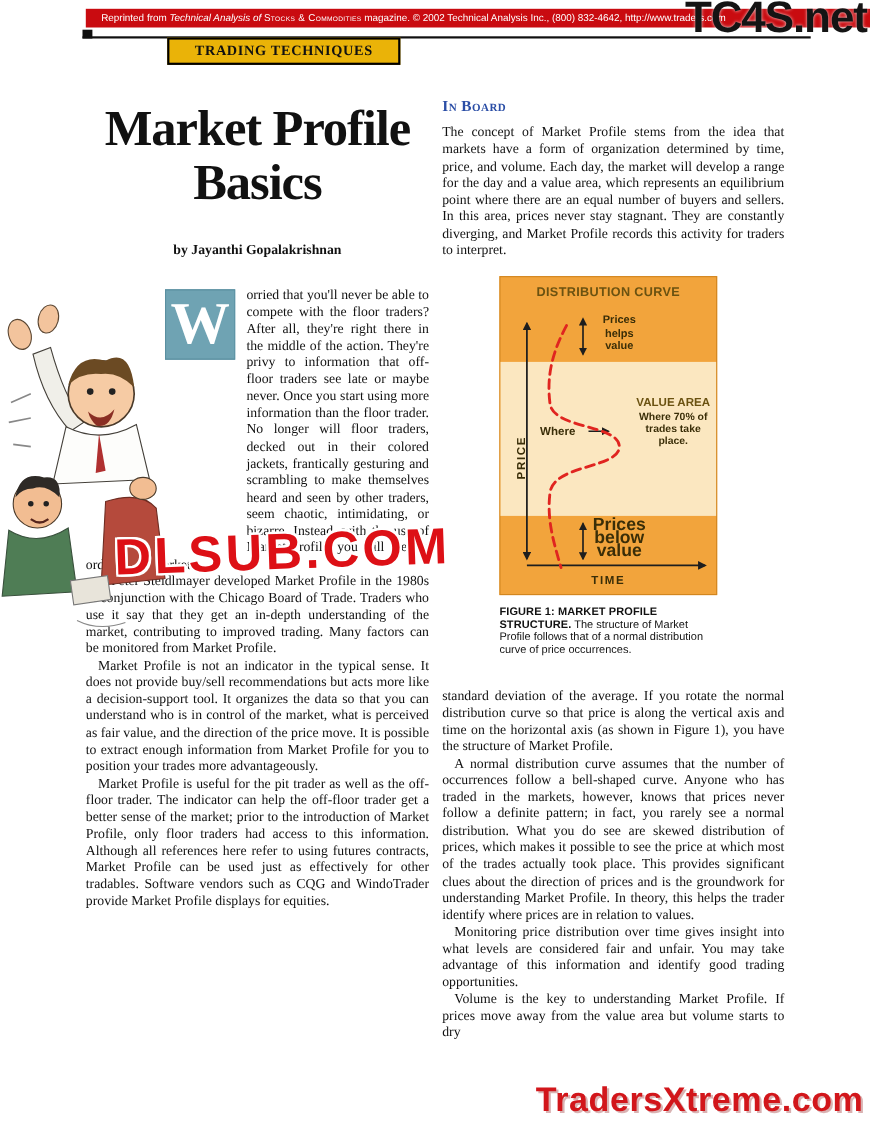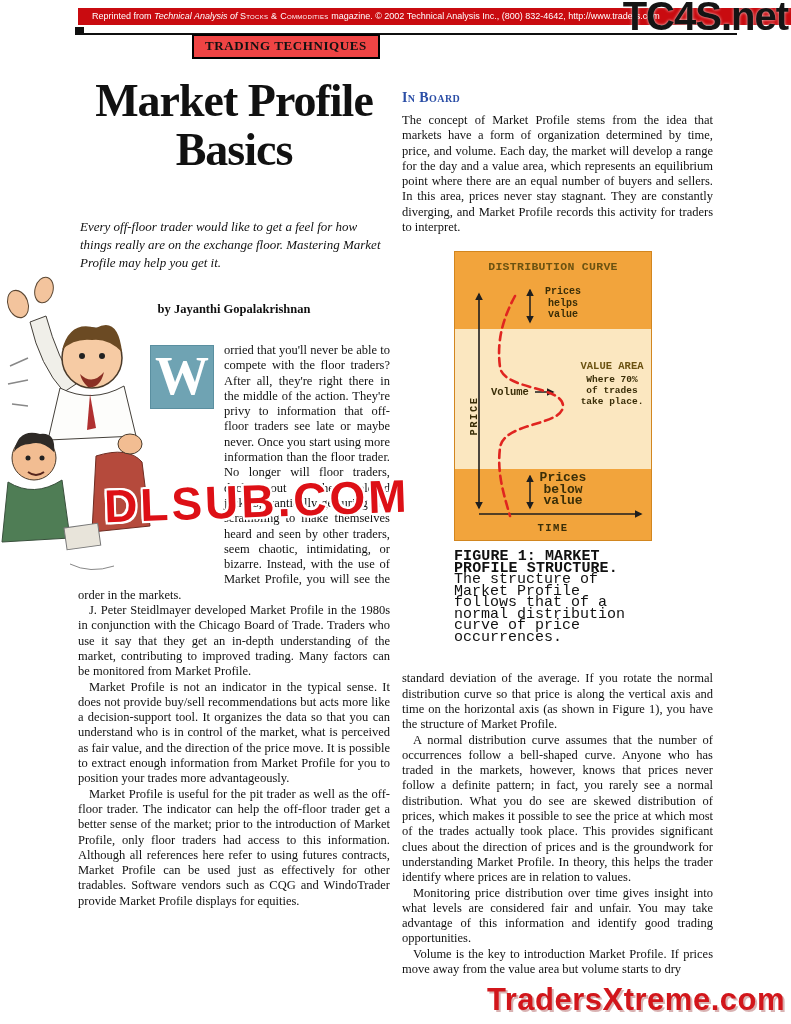--- a/index.html
+++ b/index.html
@@ -23,27 +23,27 @@
     position:absolute; top:-6px; right:3px; z-index:20;
     font-family:"Liberation Sans", sans-serif; font-weight:bold;
     font-size:40px; letter-spacing:-1px; color:#141414;
     text-shadow:0 0 3px rgba(255,255,255,.85);
   }
 
   .rule { position:absolute; left:75px; top:33px; width:662px; height:2px; background:#0f0f0f; }
   .rule-notch { position:absolute; left:75px; top:27px; width:9px; height:8px; background:#0f0f0f; }
 
   .section-box {
-    position:absolute; left:152px; top:34px; background:#ef4444;
-    border:2px solid #000; padding:2px 11px 3px;
-    font-weight:bold; font-size:13px; letter-spacing:.6px;margin-left:40px;
-  }
-
-  
-  .col-left  { position:absolute; left:78px;  top:76px; width:312px; }
+    position:absolute; left:152px; top:34px; background:#eab308;
+    border:2px solid #000; padding:2px 23px 3px;
+    font-weight:bold; font-size:13px; letter-spacing:.6px;
+  }
+
+  
+  .col-left  { position:absolute; left:78px;  top:92px; width:312px; }
   .col-right { position:absolute; left:402px; top:90px; width:311px; }
 
   .title { margin:0; text-align:center; font-weight:bold; font-size:46px; line-height:49px; letter-spacing:-1px; }
   .lede  { margin:44px 2px 0; font-style:italic; font-size:13px; line-height:18px; }
   .byline{ margin-top:30px; text-align:center; font-weight:bold; font-size:12.5px; }
 
   .article-body { position:relative; margin-top:26px; font-size:12.5px; line-height:15.3px; text-align:justify; }
   .article-body p { margin:0; }
   .p-indent { text-indent:11px; }
   .illu-spacer { float:left; width:146px; height:234px; }
@@ -59,42 +59,42 @@
 
   
   .in-theory {
     margin:0 0 7px; color:#2b4ea6; font-weight:bold; font-size:14px;
     font-variant:small-caps; letter-spacing:.4px;
   }
   .col-right p { margin:0; font-size:12.5px; line-height:15.3px; text-align:justify; }
   .after-fig { margin-top:28px !important; }
 
   
-  .figure-wrap { margin:16px 0 0 52px; width:226px; font-family:Liberation Mono, monospace; }
+  .figure-wrap { margin:16px 0 0 52px; width:226px; font-family:Liberation Sans, sans-serif; }
   .chart {
     position:relative; width:196px; height:288px;
     background:#f2a43c; border:1px solid #d2861f;
   }
   .band-inner { position:absolute; left:0; top:77px; width:100%; height:140px; background:#fbe7c0; }
   .chart-title {
     position:absolute; top:8px; left:0; right:0; text-align:center;
     font-weight:bold; font-size:11.5px; letter-spacing:.3px; color:#6b5211;
   }
   .lbl { position:absolute; font-weight:bold; color:#3a2e08; }
   .lbl-above  { top:34px;  left:82px; width:52px; text-align:center; font-size:10px; line-height:11.5px; }
   .lbl-volume { top:134px; left:36px; font-size:10.5px; }
   .lbl-va     { top:108px; left:122px; width:70px; text-align:center; font-size:10.5px; color:#6b5211; }
   .lbl-va-desc{ top:122px; left:124px; width:66px; text-align:center; font-size:9.5px; line-height:11px; }
-  .lbl-below  { top:220px; left:82px; width:52px; text-align:center; font-size:13px; line-height:11.5px; }
+  .lbl-below  { top:220px; left:82px; width:52px; text-align:center; font-size:16px; line-height:11.5px; }
   .lbl-price  { top:158px; left:-9px; width:56px; text-align:center; font-size:10.5px; letter-spacing:1.5px; transform:rotate(-90deg); }
   .lbl-time   { bottom:6px; left:0; right:0; text-align:center; font-size:10.5px; letter-spacing:1.5px; }
   .chart svg  { position:absolute; left:0; top:0; }
 
   .fig-caption {
-    margin-top:10px; width:196px; font-size:15px; line-height:11.5px; color:#111;
+    margin-top:10px; width:196px; font-size:10px; line-height:11.5px; color:#111;
   }
   .fig-caption b { letter-spacing:.1px; }
 
   
   .wm-dlsub {
     position:absolute; left:104px; top:474px; z-index:30;
     font-family:"Liberation Sans", sans-serif; font-weight:bold;
     font-size:46px; letter-spacing:3px; color:#dd1016; transform:rotate(-2deg);
     text-shadow:-2px -2px 0 #fff, 2px -2px 0 #fff, -2px 2px 0 #fff, 2px 2px 0 #fff,
                  0 -2px 0 #fff, 0 2px 0 #fff, -2px 0 0 #fff, 2px 0 0 #fff;
@@ -145,21 +145,20 @@
     <ellipse cx="130" cy="168" rx="12" ry="10" fill="#f2bd92" stroke="#4a3a2a"></ellipse>
     <rect x="64" y="252" width="34" height="22" fill="#e8e4da" stroke="#777" transform="rotate(-8 64 252)"></rect>
     <path d="M70,288 q20,10 44,2" stroke="#888" fill="none"></path>
   </svg>
 
   <div class="col-left">
     <h1 class="title">
       <span>Market Profile</span><br>
       <span>Basics</span>
     </h1>
-    <p class="lede">Every off-floor trader would like to get a feel for how things really are on the exchange floor. Mastering Market Profile may help you get it.</p>
     <div class="byline">by Jayanthi Gopalakrishnan</div>
 
     <div class="article-body">
       <div class="illu-spacer"></div>
       <div class="dropcap">W</div>
       <p>orried that you'll never be able to compete with the floor traders? After all, they're right there in the middle of the action. They're privy to information that off-floor traders see late or maybe never. Once you start using more information than the floor trader. No longer will floor traders, decked out in their colored jackets, frantically gesturing and scrambling to make themselves heard and seen by other traders, seem chaotic, intimidating, or bizarre. Instead, with the use of Market Profile, you will see the order in the markets.</p>
       <p class="p-indent">J. Peter Steidlmayer developed Market Profile in the 1980s in conjunction with the Chicago Board of Trade. Traders who use it say that they get an in-depth understanding of the market, contributing to improved trading. Many factors can be monitored from Market Profile.</p>
       <p class="p-indent">Market Profile is not an indicator in the typical sense. It does not provide buy/sell recommendations but acts more like a decision-support tool. It organizes the data so that you can understand who is in control of the market, what is perceived as fair value, and the direction of the price move. It is possible to extract enough information from Market Profile for you to position your trades more advantageously.</p>
       <p class="p-indent">Market Profile is useful for the pit trader as well as the off-floor trader. The indicator can help the off-floor trader get a better sense of the market; prior to the introduction of Market Profile, only floor traders had access to this information. Although all references here refer to using futures contracts, Market Profile can be used just as effectively for other tradables. Software vendors such as CQG and WindoTrader provide Market Profile displays for equities.</p>
     </div>
@@ -188,35 +187,35 @@
 
           <line x1="75" y1="224" x2="75" y2="256" stroke="#1e1e1e" stroke-width="1.5" marker-start="url(#ah)" marker-end="url(#ah)"></line>
 
           <line x1="80" y1="140" x2="98" y2="140" stroke="#1e1e1e" stroke-width="1.5" marker-end="url(#ah)"></line>
 
           <path d="M60,44 C46,70 42,92 45,115 C48,138 108,134 108,154 C108,174 48,170 45,196 C42,220 48,240 55,264" fill="none" stroke="#e02520" stroke-width="2.6" stroke-dasharray="8 5" stroke-linecap="round"></path>
         </svg>
 
         <div class="chart-title">DISTRIBUTION CURVE</div>
         <div class="lbl lbl-above">Prices helps value</div>
-        <div class="lbl lbl-volume">Volume</div>
+        <div class="lbl lbl-volume">Where</div>
         <div class="lbl lbl-va">VALUE AREA</div>
         <div class="lbl lbl-va-desc">Where 70% of trades take place.</div>
         <div class="lbl lbl-below">Prices below value</div>
         <div class="lbl lbl-price">PRICE</div>
         <div class="lbl lbl-time">TIME</div>
       </div>
 
       <div class="fig-caption">
         <b>FIGURE 1: MARKET PROFILE STRUCTURE.</b><span> The structure of Market Profile follows that of a normal distribution curve of price occurrences.</span>
       </div>
     </div>
 
     <p class="after-fig">standard deviation of the average. If you rotate the normal distribution curve so that price is along the vertical axis and time on the horizontal axis (as shown in Figure 1), you have the structure of Market Profile.</p>
     <p class="p-indent">A normal distribution curve assumes that the number of occurrences follow a bell-shaped curve. Anyone who has traded in the markets, however, knows that prices never follow a definite pattern; in fact, you rarely see a normal distribution. What you do see are skewed distribution of prices, which makes it possible to see the price at which most of the trades actually took place. This provides significant clues about the direction of prices and is the groundwork for understanding Market Profile. In theory, this helps the trader identify where prices are in relation to values.</p>
     <p class="p-indent">Monitoring price distribution over time gives insight into what levels are considered fair and unfair. You may take advantage of this information and identify good trading opportunities.</p>
-    <p class="p-indent">Volume is the key to introduction Market Profile. If prices move away from the value area but volume starts to dry</p>
+    <p class="p-indent">Volume is the key to understanding Market Profile. If prices move away from the value area but volume starts to dry</p>
   </div>
 
   <div class="wm-dlsub">DLSUB.COM</div>
   <div class="wm-bottom">TradersXtreme.com</div>
 
 </div>
 
 </body></html>

